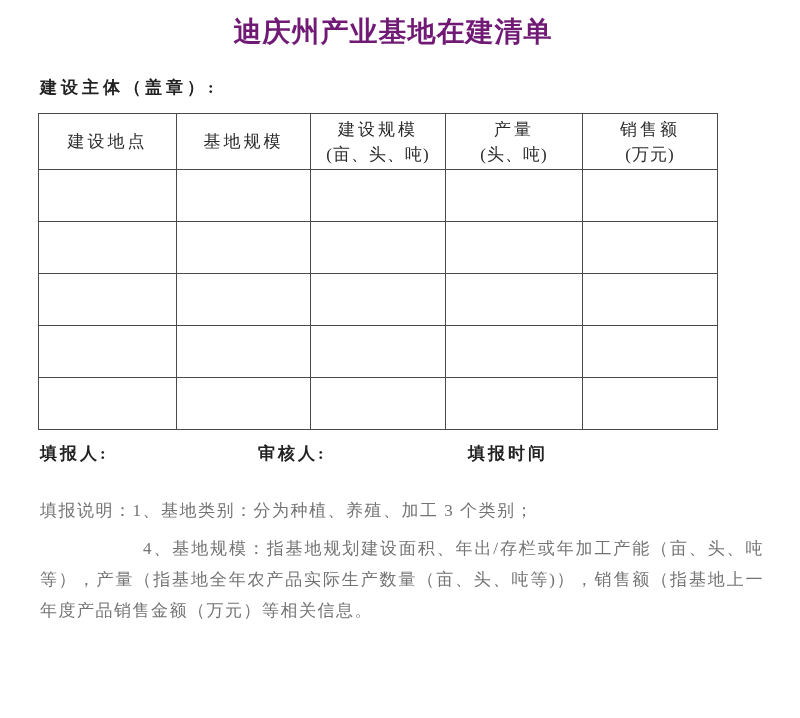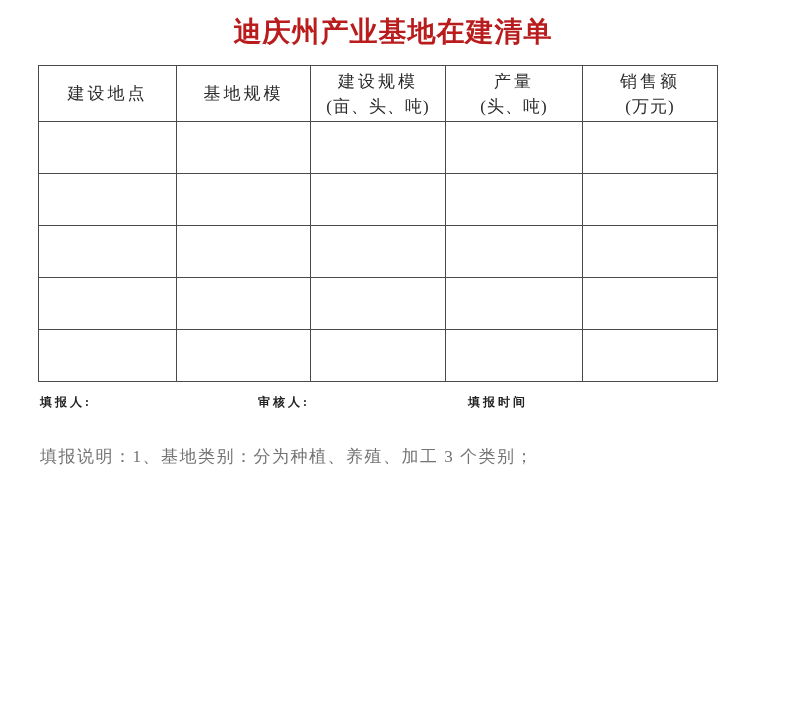--- a/index.html
+++ b/index.html
@@ -12,21 +12,21 @@
     overflow: hidden;
   }
   .page { position: relative; width: 800px; height: 718px; background: #fff; }
 
   .doc-title {
     margin: 13px 14px 0 0;
     text-align: center;
     font-size: 28px;
     font-weight: bold;
     letter-spacing: 1px;
-    color: #b91c1c;
+    color: #701a75;
   }
 
   .subject-line {
     margin: 25px 0 0 40px;
     font-size: 17px;
     font-weight: bold;
     letter-spacing: 4px;
     color: #222;
   }
 
@@ -49,21 +49,21 @@
     vertical-align: middle;
     color: #2a2a2a;
   }
   .base-table th .col-label { display: block; line-height: 25px; }
   .base-table th .col-unit  { display: block; line-height: 25px; letter-spacing: 1px; }
   .base-table td { height: 52px; }
 
   .sign-row {
     display: flex;
     margin: 12px 0 0 40px;
-    font-size: 12px;
+    font-size: 17px;
     font-weight: bold;
     letter-spacing: 3px;
     color: #222;
   }
   .sign-row .slot-1 { width: 218px; }
   .sign-row .slot-2 { width: 210px; }
 
   .notes {
     margin: 30px 36px 0 40px;
     font-size: 17px;
@@ -76,20 +76,21 @@
   .notes p.first { margin-bottom: 7px; }
   .notes p.indent { text-indent: 103px; }
 </style>
 </head>
 <body>
 
 <div class="page">
 
   <h1 class="doc-title">迪庆州产业基地在建清单</h1>
 
+  <div class="subject-line">建设主体（盖章）:</div>
 
   <table class="base-table">
     <colgroup>
       <col style="width:138px">
       <col style="width:134px">
       <col style="width:135px">
       <col style="width:137px">
       <col style="width:135px">
     </colgroup>
     <thead>
@@ -156,15 +157,16 @@
   </table>
 
   <div class="sign-row">
     <span class="slot-1">填报人:</span>
     <span class="slot-2">审核人:</span>
     <span class="slot-3">填报时间</span>
   </div>
 
   <div class="notes">
     <p class="first"><span>填报说明：</span><span>1、</span><span>基地类别：分为种植、养殖、加工 3 个类别；</span></p>
+    <p class="indent"><span>4、</span><span>基地规模：指基地规划建设面积、年出/存栏或年加工产能（亩、头、吨等），产量（指基地全年农产品实际生产数量（亩、头、吨等)），销售额（指基地上一年度产品销售金额（万元）等相关信息。</span></p>
   </div>
 
 </div>
 
 </body></html>

